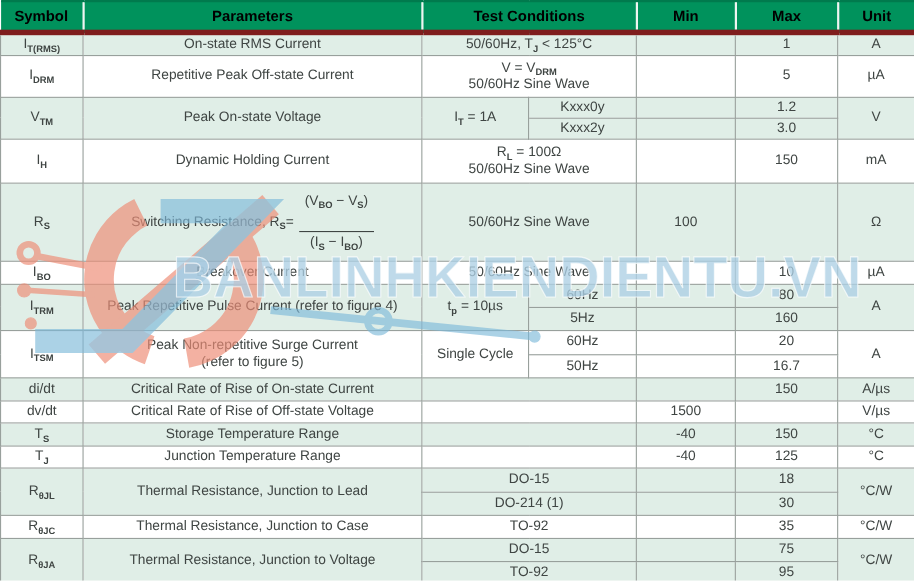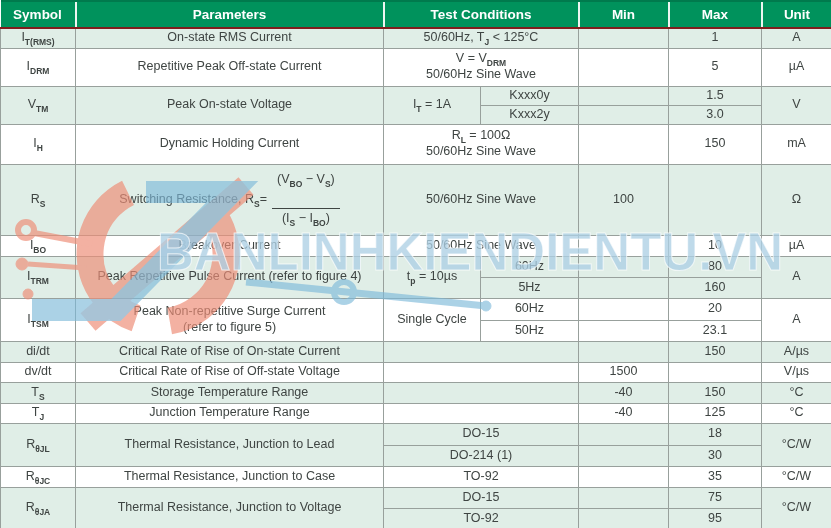--- a/index.html
+++ b/index.html
@@ -4,22 +4,22 @@
 <style>
   html,body { margin:0; padding:0; background:#ffffff; }
   .page {
     position:relative; width:831px; height:528px; background:#ffffff;
     overflow:hidden; font-family:"Liberation Sans", sans-serif;
   }
   table.spec {
     border-collapse:collapse; table-layout:fixed; width:831px;
   }
   table.spec th {
-    background:#00925c; color:#ffffff; font-size:13.5px; font-weight:bold;
-    border-bottom:2px solid #7f1d1d; border-top:2px solid #007a4d;
+    background:#00925c; color:#000000; font-size:13.5px; font-weight:bold;
+    border-bottom:5px solid #7f1d1d; border-top:2px solid #007a4d;
     padding:0; height:25px;
   }
   table.spec th + th { border-left:2px solid #eef5f1; }
   table.spec td {
     border:1px solid #98a09c; color:#3f4543; font-size:12.5px;
     text-align:center; vertical-align:middle; padding:1px 4px; line-height:1.25;
     overflow:hidden;
   }
   tr.t td { background:#e0eee7; }
   tr.gs td { border-top:1.5px solid #77817c; }
@@ -83,21 +83,21 @@
         <td>5</td>
         <td>µA</td>
       </tr>
 
       <tr class="t gs" style="height:19px">
         <td class="sym" rowspan="2">V<sub>TM</sub></td>
         <td rowspan="2">Peak On-state Voltage</td>
         <td rowspan="2">I<sub>T</sub> = 1A</td>
         <td>Kxxx0y</td>
         <td></td>
-        <td>1.5</td>
+        <td>1.2</td>
         <td rowspan="2">V</td>
       </tr>
       <tr class="t" style="height:19px">
         <td>Kxxx2y</td>
         <td></td>
         <td>3.0</td>
       </tr>
 
       <tr class="gs" style="height:40px">
         <td class="sym">I<sub>H</sub></td>
@@ -148,21 +148,21 @@
         <td rowspan="2">Peak Non-repetitive Surge Current<br>(refer to figure 5)</td>
         <td rowspan="2">Single Cycle</td>
         <td>60Hz</td>
         <td></td>
         <td>20</td>
         <td rowspan="2">A</td>
       </tr>
       <tr style="height:21px">
         <td>50Hz</td>
         <td></td>
-        <td>23.1</td>
+        <td>16.7</td>
       </tr>
 
       <tr class="t gs" style="height:21px">
         <td class="sym">di/dt</td>
         <td>Critical Rate of Rise of On-state Current</td>
         <td colspan="2"></td>
         <td></td>
         <td>150</td>
         <td>A/µs</td>
       </tr>

